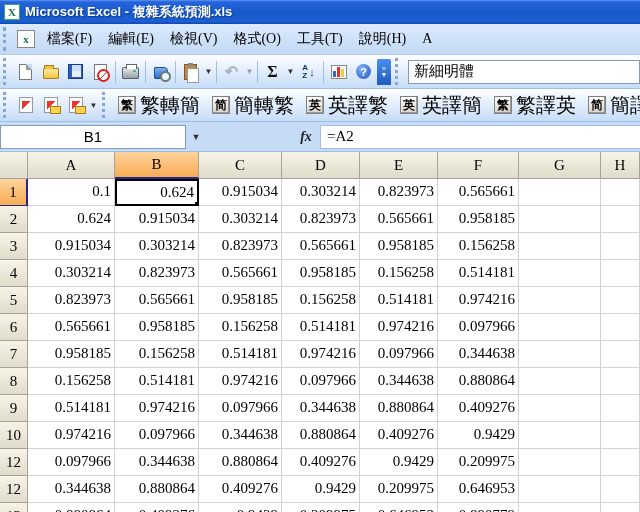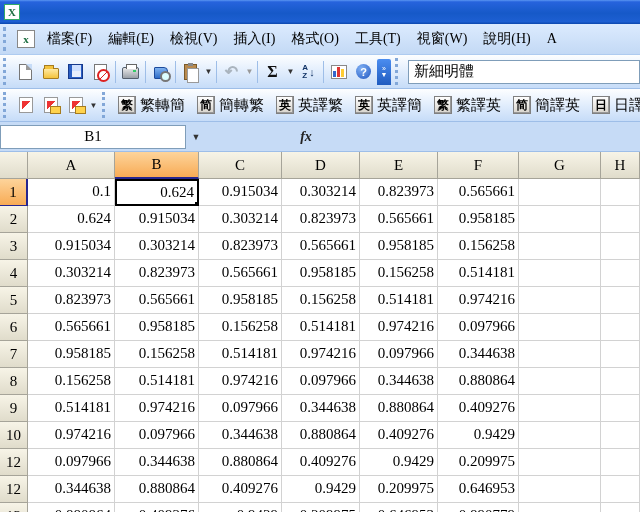--- a/index.html
+++ b/index.html
@@ -87,28 +87,28 @@
   .fontbox { flex:1; height:24px; background:#fff; border:1px solid #7f9db9; margin-left:3px;
     display:flex; align-items:center; padding-left:5px; font-size:15px;
     font-family:"Liberation Serif","DejaVu Serif",serif; white-space:nowrap; overflow:hidden; }
 
   
   .trbtn { display:flex; align-items:center; gap:4px; padding:2px 5px; border:1px solid transparent;
     white-space:nowrap; flex:none; }
   .trglyph { width:18px; height:18px; border:1px solid #808080; background:linear-gradient(180deg,#fefefe,#d8d4cc);
     box-shadow:inset -1px -1px 0 #999; display:flex; align-items:center; justify-content:center;
     font-size:12px; font-weight:bold; color:#000; font-family:"Liberation Serif",serif; }
-  .trlabel { font-size:15px; font-family:Liberation Serif, serif; color:#000; }
+  .trlabel { font-size:20px; font-family:Liberation Serif, serif; color:#000; }
 
   
   .formulabar { height:30px; display:flex; align-items:center; background:#c6dbf6; padding:2px 0;
     border-bottom:1px solid #9ebee8; }
   .namebox { width:186px; height:24px; background:#fff; border:1px solid #7f9db9; display:flex;
     align-items:center; justify-content:center; font-size:15px;
-    font-family:Liberation Serif, serif; }
+    font-family:Liberation Sans, sans-serif; }
   .namedd { width:20px; text-align:center; font-size:9px; color:#333; flex:none; }
   .fbgap { width:86px; flex:none; }
   .fxbtn { width:28px; text-align:center; font-style:italic; font-weight:bold; font-size:14px;
     font-family:"Liberation Serif",serif; color:#222; flex:none; }
   .formulain { flex:1; height:24px; background:#fff; border:1px solid #9ebee8; border-right:none;
     display:flex; align-items:center; padding-left:6px; font-size:15px;
     font-family:"Liberation Serif","DejaVu Serif",serif; }
 
   
   .gridwrap { height:360px; background:#fff; overflow:hidden; font-family:"Liberation Serif","DejaVu Serif",serif; }
@@ -129,33 +129,32 @@
   .cell.selcell .handle { position:absolute; right:-2px; bottom:-2px; width:5px; height:5px;
     background:#000; border-top:1px solid #fff; border-left:1px solid #fff; }
 </style>
 </head>
 <body>
 
 <div class="screen">
 
   <div class="titlebar">
     <span class="appicon">X</span>
+    <span class="title">Microsoft Excel - 複雜系統預測.xls</span>
   </div>
 
   <div class="menubar">
     <span class="grip"></span>
     <span class="docicon">x</span>
     <span id="menu-items" style="display:flex;align-items:center;">
         <span class="menuitem">檔案(F)</span>
         <span class="menuitem">編輯(E)</span>
         <span class="menuitem">檢視(V)</span>
-        <span class="menuitem">插入(I)</span>
         <span class="menuitem">格式(O)</span>
         <span class="menuitem">工具(T)</span>
-        <span class="menuitem">視窗(W)</span>
         <span class="menuitem">說明(H)</span>
         <span class="menuitem">A</span>
       </span>
   </div>
 
   <div class="toolbar tb1">
     <span class="grip"></span>
     <span class="tbtn">
         <span class="i-page"></span>
       </span>
@@ -267,20 +266,23 @@
   </div>
 
   <div class="formulabar">
     <span class="namebox">
       <span>B1</span>
     </span>
     <span class="namedd"><span>▼</span></span>
     <span class="fbgap"></span>
     <span class="fxbtn">
       <span>fx</span>
+    </span>
+    <span class="formulain">
+      <span>=A2</span>
     </span>
   </div>
 
   <div class="gridwrap">
     <div class="headrow" id="grid-colheads">
       <div class="corner"></div>
     <div class="ch" style="width: 87px;">A</div>
         <div class="ch sel" style="width: 84px;">B</div>
         <div class="ch" style="width: 83px;">C</div>
         <div class="ch" style="width: 78px;">D</div>

